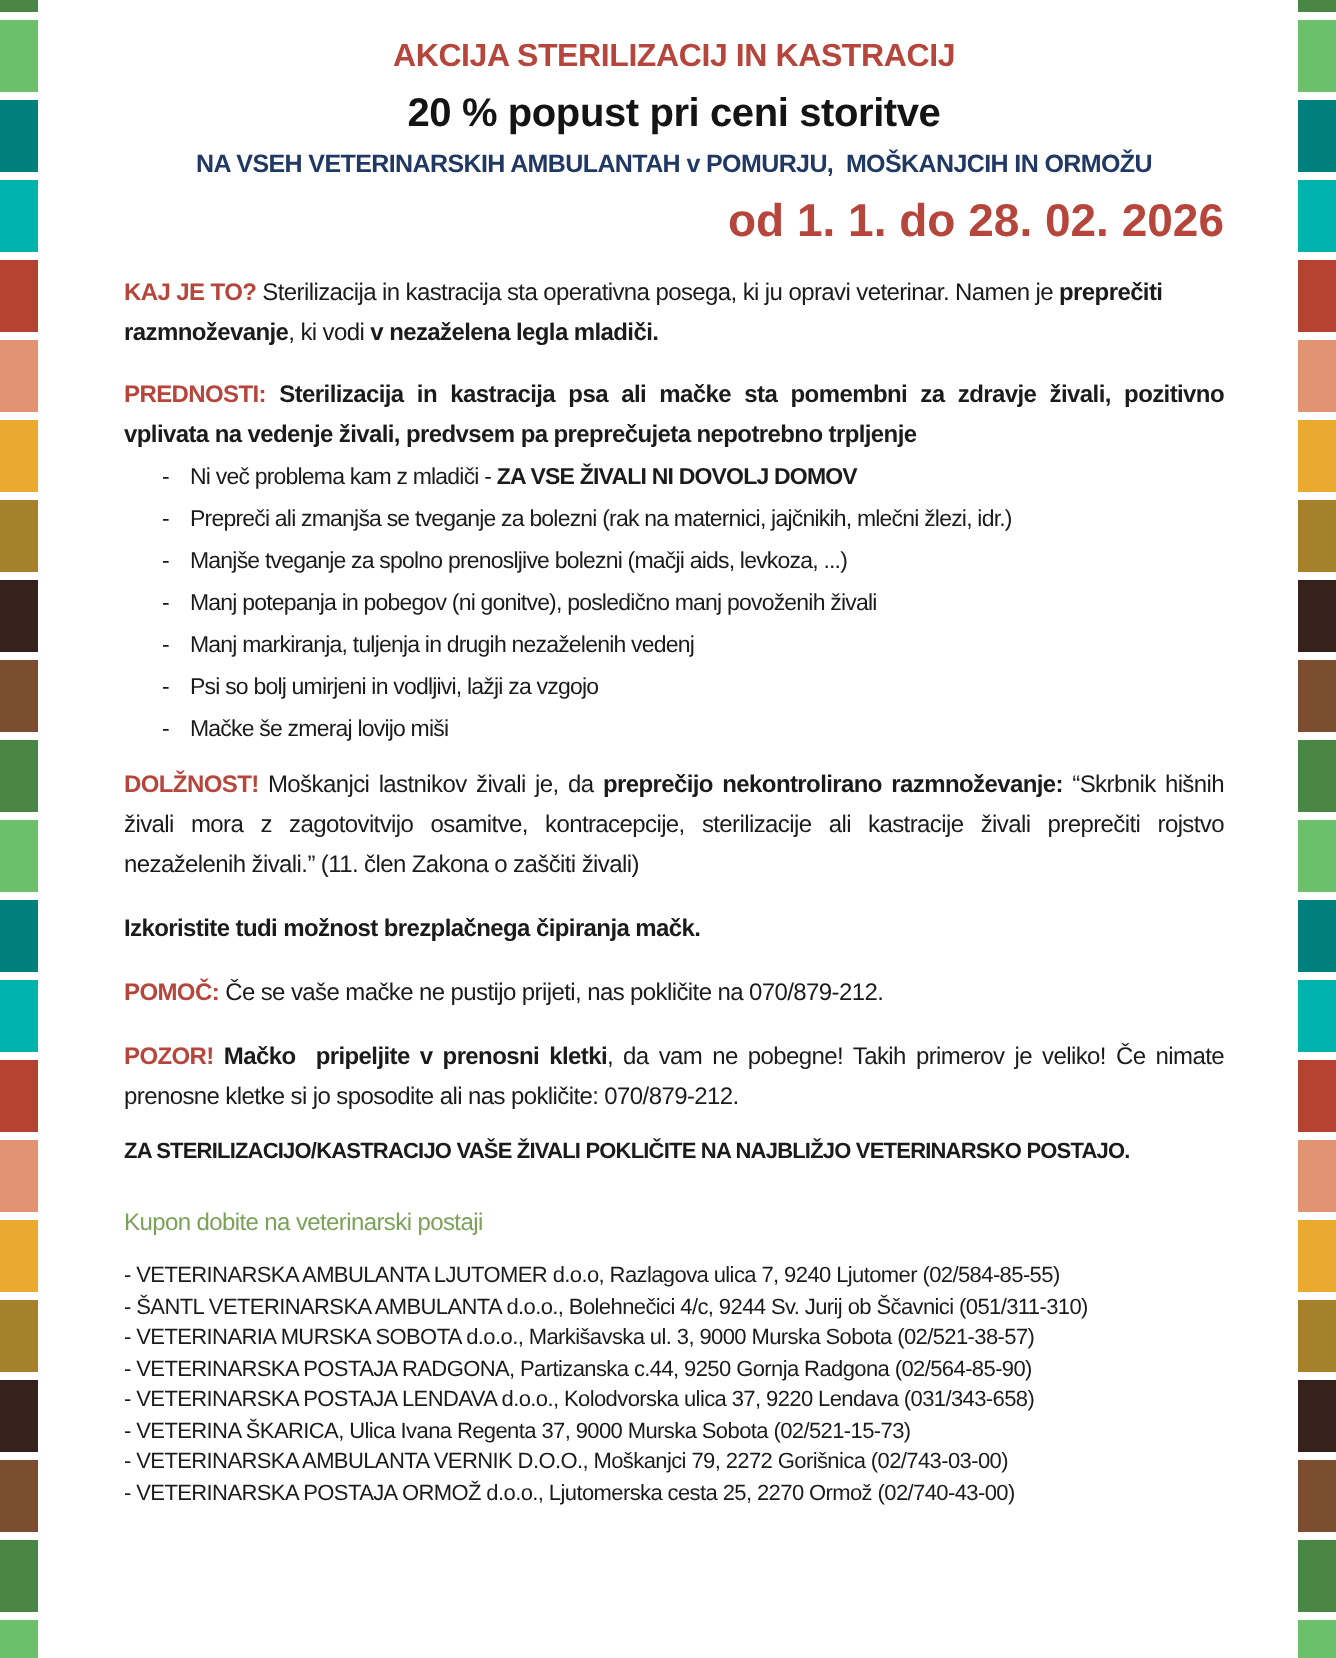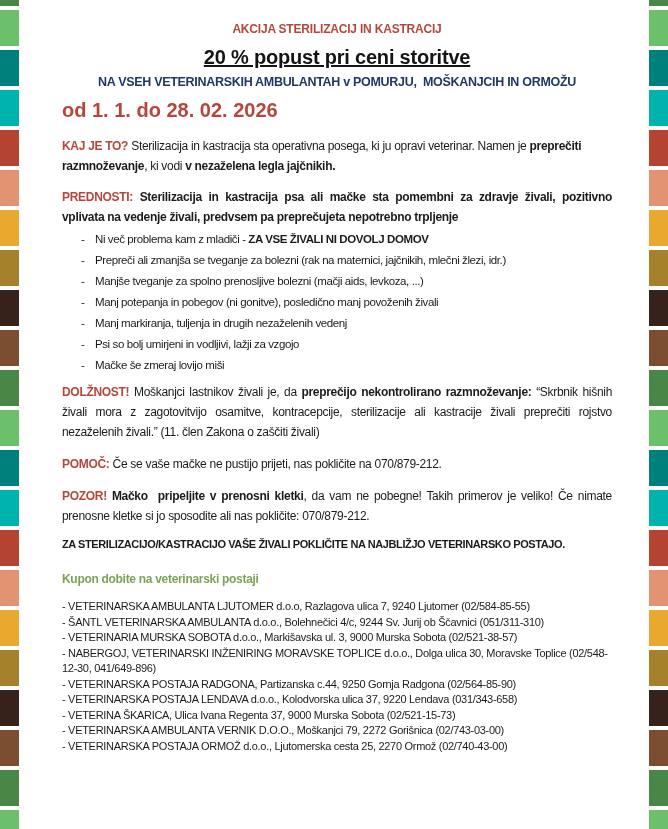--- a/index.html
+++ b/index.html
@@ -12,49 +12,49 @@
   .border-col { position:absolute; top:0; bottom:0; width:20px; }
   .border-col.left  { left:0; }
   .border-col.right { right:0; }
   .border-square { position:absolute; left:0; width:19px; height:36px; }
   .border-col.right .border-square { left:auto; right:0; }
 
   .content { position:absolute; left:62px; top:0; width:550px; }
 
   .title {
     margin:20px 0 0; text-align:center;
-    font-size:12px; font-weight:bold; line-height:18px;
+    font-size:16px; font-weight:bold; line-height:18px;
     color:var(--red); letter-spacing:-0.2px;
   }
   .subtitle {
     margin:7px 0 0; text-align:center;
     font-size:20px; font-weight:bold; line-height:24px;
-    color:#141414; text-decoration:underline; letter-spacing:-0.2px;
+    color:#141414; letter-spacing:-0.2px;
   }
   .subheading {
     margin:6px 0 0; text-align:center; white-space:pre-wrap;
     font-size:12.5px; font-weight:bold; line-height:15px;
     color:var(--navy); letter-spacing:-0.3px;
   }
   .date-range {
-    margin:6px 0 0; text-align:left;
-    font-size:20px; font-weight:bold; line-height:28px;
+    margin:6px 0 0; text-align:right;
+    font-size:23px; font-weight:bold; line-height:28px;
     color:var(--red);
   }
 
   #sections { margin-top:12px; }
   .para {
     margin:0; font-size:12px; line-height:20px; letter-spacing:-0.3px;
     white-space:pre-wrap;
   }
   .para.justify { text-align:justify; }
   .para.center  { }
   .seg-b { font-weight:bold; }
   .seg-red { color:var(--red); font-weight:bold; }
-  .seg-green { color:var(--green); font-weight:bold; }
+  .seg-green { color:var(--green); font-weight:normal; }
 
   .kaj-je-to { margin-bottom:11px; }
   .prednosti { margin-bottom:2px; }
   .benefits-list { margin-bottom:6px; }
   .dolznost { margin-bottom:12px; }
   .cipiranje { margin-bottom:12px; }
   .pomoc { margin-bottom:12px; }
   .pozor { margin-bottom:8px; }
   .call-to-action { margin-bottom:15px; font-size:11px; letter-spacing:-0.4px; }
   .kupon-heading { margin-bottom:10px; }
@@ -122,21 +122,21 @@
       <div class="border-square" style="top: 770px; background: rgb(74, 135, 71);"></div>
       <div class="border-square" style="top: 810px; background: rgb(109, 192, 107);"></div>
     </div>
 
   <div class="content">
     <h1 class="title">AKCIJA STERILIZACIJ IN KASTRACIJ</h1>
     <h2 class="subtitle">20 % popust pri ceni storitve</h2>
     <div class="subheading">NA VSEH VETERINARSKIH AMBULANTAH v POMURJU,  MOŠKANJCIH IN ORMOŽU</div>
     <div class="date-range">od 1. 1. do 28. 02. 2026</div>
     <div id="sections">
-        <p class="para kaj-je-to"><span class="seg-red">KAJ JE TO? </span><span>Sterilizacija in kastracija sta operativna posega, ki ju opravi veterinar. Namen je </span><span class="seg-b">preprečiti razmnoževanje</span><span>, ki vodi </span><span class="seg-b">v nezaželena legla jajčnikih.</span></p>
+        <p class="para kaj-je-to"><span class="seg-red">KAJ JE TO? </span><span>Sterilizacija in kastracija sta operativna posega, ki ju opravi veterinar. Namen je </span><span class="seg-b">preprečiti razmnoževanje</span><span>, ki vodi </span><span class="seg-b">v nezaželena legla mladiči.</span></p>
         <p class="para prednosti justify"><span class="seg-red">PREDNOSTI: </span><span class="seg-b">Sterilizacija in kastracija psa ali mačke sta pomembni za zdravje živali, pozitivno vplivata na vedenje živali, predvsem pa preprečujeta nepotrebno trpljenje</span></p>
         <div class="benefits-list">
           <div class="bullet-row">
             <span class="bullet-dash">-</span>
             <span class="bullet-text"><span>Ni več problema kam z mladiči - </span><span class="seg-b">ZA VSE ŽIVALI NI DOVOLJ DOMOV</span></span>
           </div>
           <div class="bullet-row">
             <span class="bullet-dash">-</span>
             <span class="bullet-text"><span>Prepreči ali zmanjša se tveganje za bolezni (rak na maternici, jajčnikih, mlečni žlezi, idr.)</span></span>
           </div>
@@ -155,29 +155,29 @@
           <div class="bullet-row">
             <span class="bullet-dash">-</span>
             <span class="bullet-text"><span>Psi so bolj umirjeni in vodljivi, lažji za vzgojo</span></span>
           </div>
           <div class="bullet-row">
             <span class="bullet-dash">-</span>
             <span class="bullet-text"><span>Mačke še zmeraj lovijo miši</span></span>
           </div>
         </div>
         <p class="para dolznost justify"><span class="seg-red">DOLŽNOST! </span><span>Moškanjci lastnikov živali je, da </span><span class="seg-b">preprečijo nekontrolirano razmnoževanje:</span><span> “Skrbnik hišnih živali mora z zagotovitvijo osamitve, kontracepcije, sterilizacije ali kastracije živali preprečiti rojstvo nezaželenih živali.” (11. člen Zakona o zaščiti živali)</span></p>
+        <p class="para cipiranje"><span class="seg-b">Izkoristite tudi možnost brezplačnega čipiranja mačk.</span></p>
         <p class="para pomoc"><span class="seg-red">POMOČ: </span><span>Če se vaše mačke ne pustijo prijeti, nas pokličite na 070/879-212.</span></p>
         <p class="para pozor justify"><span class="seg-red">POZOR! </span><span class="seg-b">Mačko  pripeljite v prenosni kletki</span><span>, da vam ne pobegne! Takih primerov je veliko! Če nimate prenosne kletke si jo sposodite ali nas pokličite: 070/879-212.</span></p>
         <p class="para call-to-action center"><span class="seg-b">ZA STERILIZACIJO/KASTRACIJO VAŠE ŽIVALI POKLIČITE NA NAJBLIŽJO VETERINARSKO POSTAJO.</span></p>
         <p class="para kupon-heading"><span class="seg-green">Kupon dobite na veterinarski postaji</span></p>
         <div class="clinic-list">
           <div class="clinic-line">- VETERINARSKA AMBULANTA LJUTOMER d.o.o, Razlagova ulica 7, 9240 Ljutomer (02/584-85-55)</div>
           <div class="clinic-line">- ŠANTL VETERINARSKA AMBULANTA d.o.o., Bolehnečici 4/c, 9244 Sv. Jurij ob Ščavnici (051/311-310)</div>
           <div class="clinic-line">- VETERINARIA MURSKA SOBOTA d.o.o., Markišavska ul. 3, 9000 Murska Sobota (02/521-38-57)</div>
-          <div class="clinic-line">- NABERGOJ, VETERINARSKI INŽENIRING MORAVSKE TOPLICE d.o.o., Dolga ulica 30, Moravske Toplice (02/548-12-30, 041/649-896)</div>
           <div class="clinic-line">- VETERINARSKA POSTAJA RADGONA, Partizanska c.44, 9250 Gornja Radgona (02/564-85-90)</div>
           <div class="clinic-line">- VETERINARSKA POSTAJA LENDAVA d.o.o., Kolodvorska ulica 37, 9220 Lendava (031/343-658)</div>
           <div class="clinic-line">- VETERINA ŠKARICA, Ulica Ivana Regenta 37, 9000 Murska Sobota (02/521-15-73)</div>
           <div class="clinic-line">- VETERINARSKA AMBULANTA VERNIK D.O.O., Moškanjci 79, 2272 Gorišnica (02/743-03-00)</div>
           <div class="clinic-line">- VETERINARSKA POSTAJA ORMOŽ d.o.o., Ljutomerska cesta 25, 2270 Ormož (02/740-43-00)</div>
         </div>
       </div>
   </div>
 </div>
 

